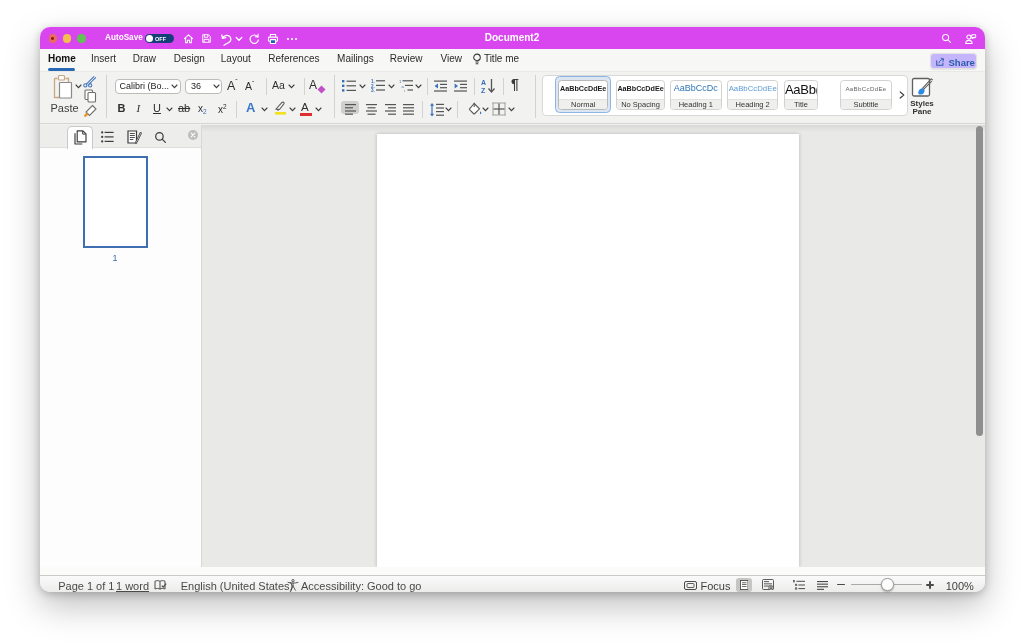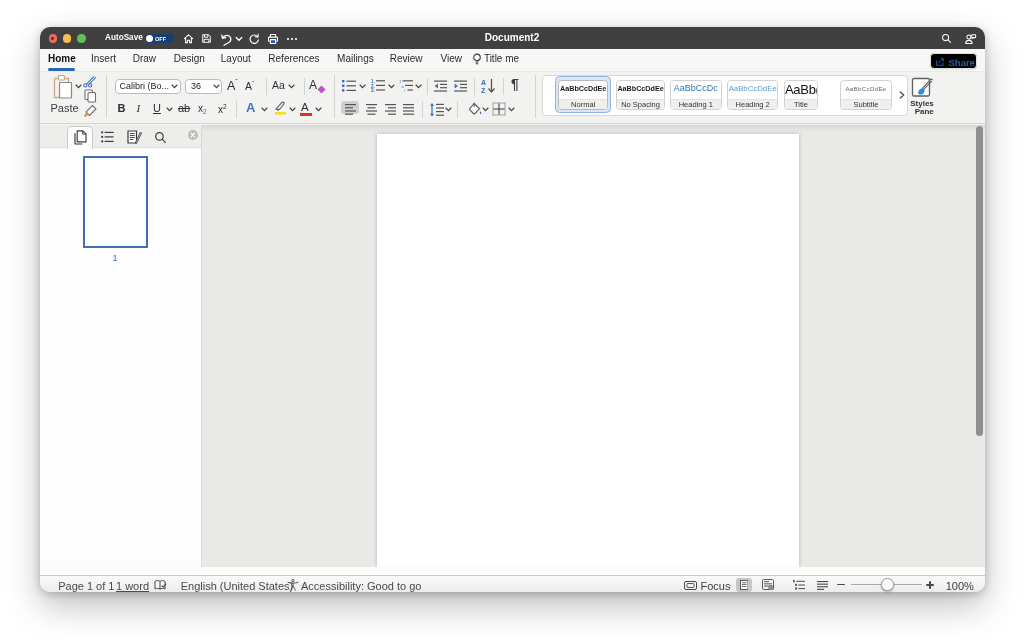--- a/index.html
+++ b/index.html
@@ -1,20 +1,20 @@
 <!DOCTYPE html>
 <html><head><meta charset="utf-8">
 <style>
 *{margin:0;padding:0;box-sizing:border-box;}
 html,body{width:1024px;height:644px;overflow:hidden;background:#fff;
  font-family:"Liberation Sans",sans-serif;-webkit-font-smoothing:antialiased;}
 .ab{position:absolute;}
 #win{position:absolute;left:40px;top:27px;width:945px;height:565px;border-radius:10px;
  background:#f2f2f1;box-shadow:0 2px 8px rgba(0,0,0,.22),0 14px 34px rgba(0,0,0,.25);}
-#titlebar{position:absolute;left:0;top:0;width:945px;height:22px;background:#404040;
+#titlebar{position:absolute;left:0;top:0;width:945px;height:22px;background:#d946ef;
  border-radius:10px 10px 0 0;}
 #tabrow{position:absolute;left:0;top:22px;width:945px;height:23px;background:#f7f7f6;
  border-bottom:1px solid #e9e9e7;}
 #toolbar{position:absolute;left:0;top:45px;width:945px;height:52px;background:#f2f2f1;
  border-bottom:1px solid #d5d5d3;}
 #content{position:absolute;left:0;top:98px;width:945px;height:442px;background:#e9e9e8;overflow:hidden;}
 #sidebar{position:absolute;left:0;top:0;width:162px;height:442px;background:#fdfdfd;
  border-right:1px solid #d8d8d6;}
 #sidestrip{position:absolute;left:0;top:0;width:161px;height:23px;background:#ededec;
  border-bottom:1px solid #dededc;}
@@ -97,21 +97,21 @@
 <div class="tabt" style="left:195.8px;">Layout</div>
 <div class="tabt" style="left:253.9px;">References</div>
 <div class="tabt" style="left:315.4px;">Mailings</div>
 <div class="tabt" style="left:366.2px;">Review</div>
 <div class="tabt" style="left:411.2px;">View</div>
 <svg class="ab" style="left:432px;top:3.5px;" width="10" height="14" viewBox="0 0 10 14" fill="none" stroke="#3a3a3a" stroke-width="1.05" stroke-linecap="round">
         <circle cx="5" cy="4.4" r="3.3"></circle>
         <path d="M3.8 9 H6.2 M4.1 10.8 H5.9"></path>
       </svg>
 <div class="tabt" style="left:461.5px;">Title me</div>
-<div class="ab" style="left:890px;top:3.5px;width:47px;height:16px;background:#000000;border:1px solid #e2e2e0;border-radius:4px;box-shadow:0 0.5px 1px rgba(0,0,0,.08);">
+<div class="ab" style="left:890px;top:3.5px;width:47px;height:16px;background:#c4b5fd;border:1px solid #e2e2e0;border-radius:4px;box-shadow:0 0.5px 1px rgba(0,0,0,.08);">
  <svg class="ab" style="left:4px;top:2.5px;" width="11" height="11" viewBox="0 0 16 16" fill="none" stroke="#2a5da8" stroke-width="1.5" stroke-linecap="round" stroke-linejoin="round">
           <path d="M2.5 6.8 V13.5 H11.5 V10.2"></path>
           <path d="M5.8 10.2 C6.2 7.4 8.2 5.4 11.6 4.6 M8.9 3.3 L12.6 4.3 L11.6 8" stroke-width="1.3"></path>
         </svg>
  <div class="ab" style="left:17.5px;top:3px;font-size:9.5px;font-weight:bold;color:#2a5da8;">Share</div>
 </div>
 </div>
 <div id="toolbar">
 <svg class="ab" style="left:11px;top:2px;" width="24" height="26" viewBox="0 0 24 26" fill="none">
 <path d="M3.5 4.5 H6.5 M14.5 4.5 H17.5 V9 M3.5 4.5 V23.5 H8" stroke="#c9a77f" stroke-width="1.3"></path>
@@ -361,21 +361,21 @@
 <div class="cardlab">Subtitle</div>
       </div>
 <svg class="ab" style="left:858.5px;top:18.5px;" width="6" height="8" viewBox="0 0 6 8" fill="none">
         <path d="M1.2 1 L4.8 4 L1.2 7" stroke="#444" stroke-width="1.2" stroke-linecap="round" stroke-linejoin="round"></path>
       </svg>
 <svg class="ab" style="left:871px;top:4.5px;" width="23" height="22" viewBox="0 0 23 22" fill="none">
 <rect x="1.5" y="1.5" width="17" height="17.5" rx="1.5" stroke="#5f5f5f" stroke-width="1.3" fill="#fdfdfd"></rect>
 <path d="M20.8 4.2 L12.3 12.7 M21.8 3.2 L20.2 1.8 L11.2 11.6" stroke="#5f5f5f" stroke-width="1.1" stroke-linejoin="round"></path>
 <path d="M12.6 11.4 C10 11 7.8 12.6 7.3 14.9 C6.9 16.5 7.8 17.6 9.5 17.6 C12 17.6 14 15.6 13.4 12.4 Z" fill="#2e8ae0"></path>
       </svg>
-<div class="ab" style="left:882px;top:27.5px;transform:translateX(-50%);font-size:8px;font-weight:bold;color:#333;text-align:right;line-height:8.8px;">Styles<br>Pane</div>
+<div class="ab" style="left:882px;top:27.5px;transform:translateX(-50%);font-size:8px;font-weight:bold;color:#333;text-align:center;line-height:8.8px;">Styles<br>Pane</div>
 </div>
 <div id="content">
 <div id="docarea">
 <div class="ab" style="left:0;top:0;width:783px;height:7px;background:linear-gradient(rgba(0,0,0,.07),rgba(0,0,0,0));"></div>
 <div id="page"></div>
 <div class="ab" style="left:773.5px;top:1px;width:7px;height:310px;border-radius:3.5px;background:#8f8f8f;"></div>
 </div>
 <div id="sidebar">
 <div id="sidestrip"></div>
 <div class="ab" style="left:27px;top:0.5px;width:26px;height:23px;background:#fdfdfd;border:1px solid #c9c9c7;border-bottom:none;border-radius:5px 5px 0 0;"></div>

